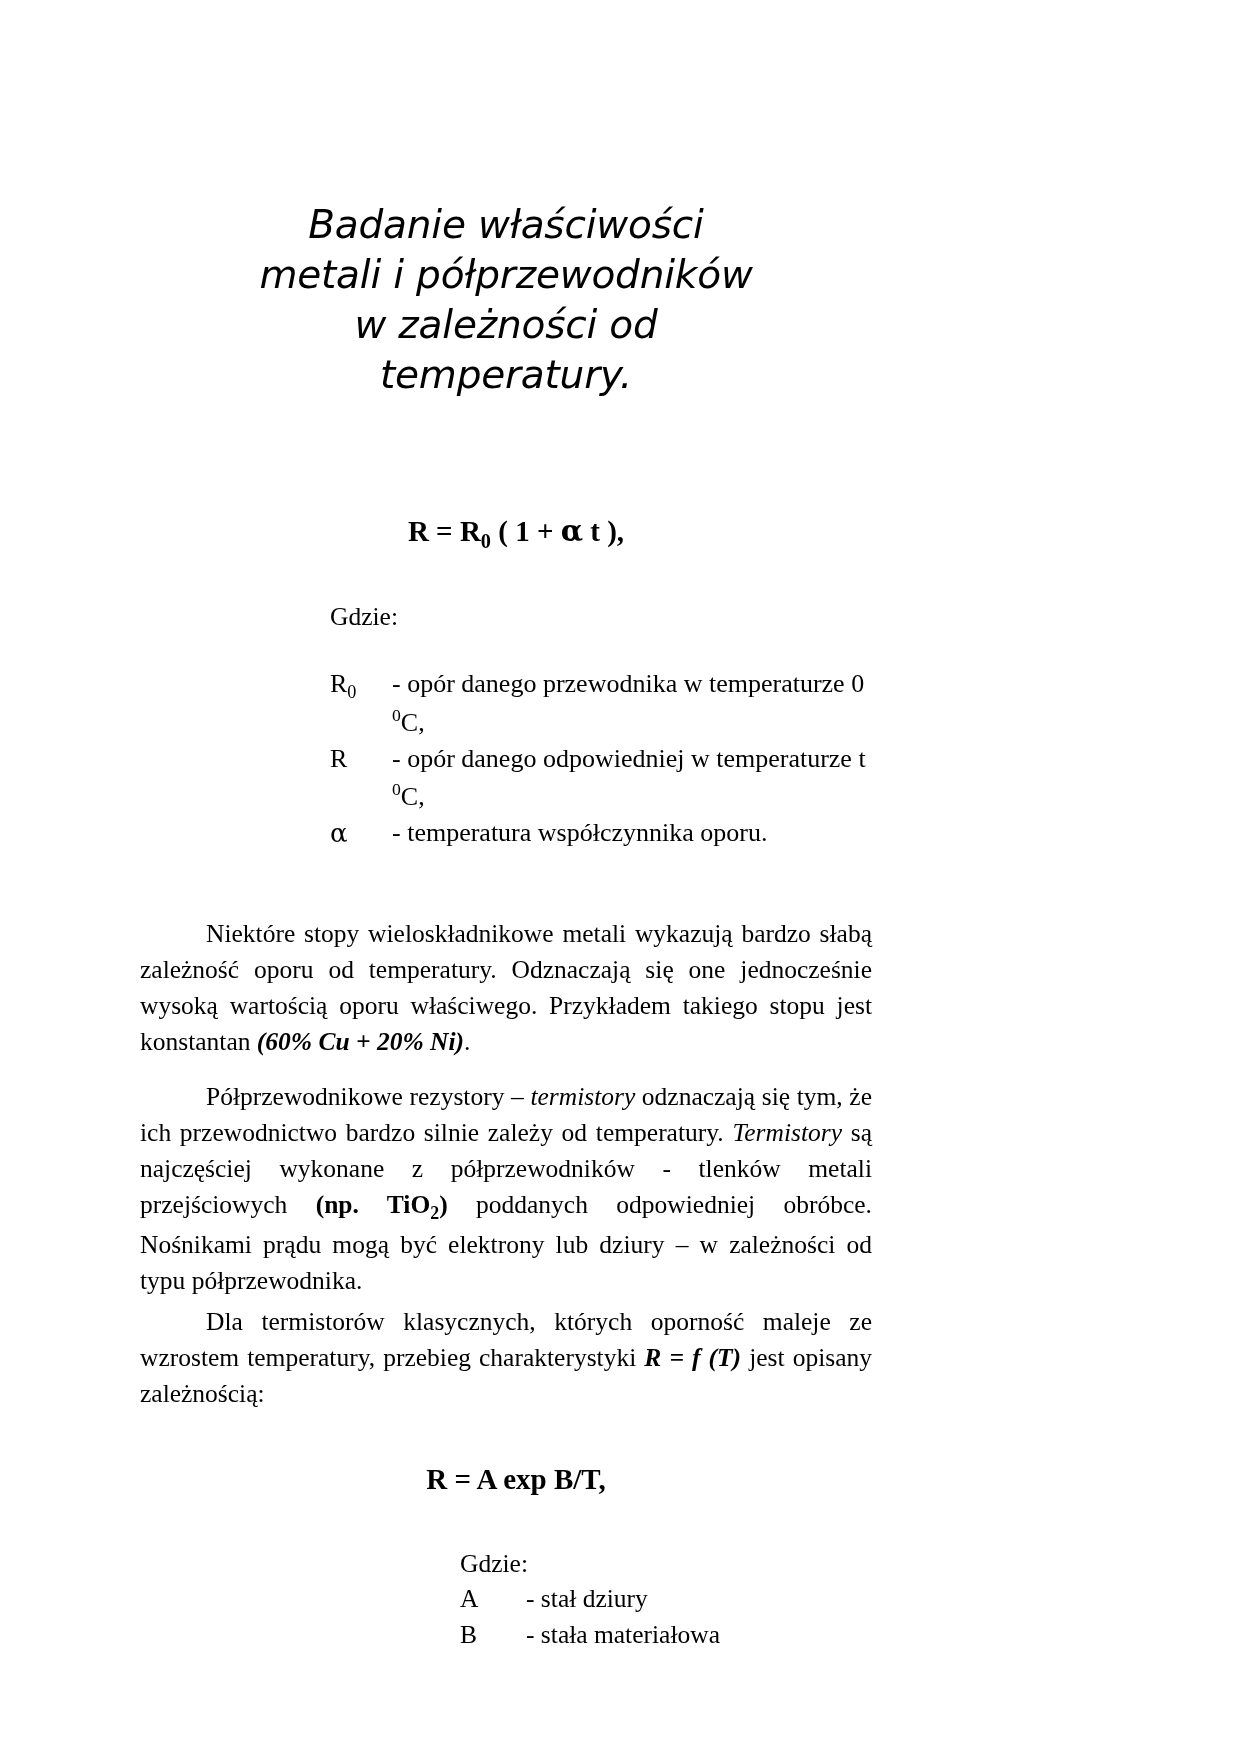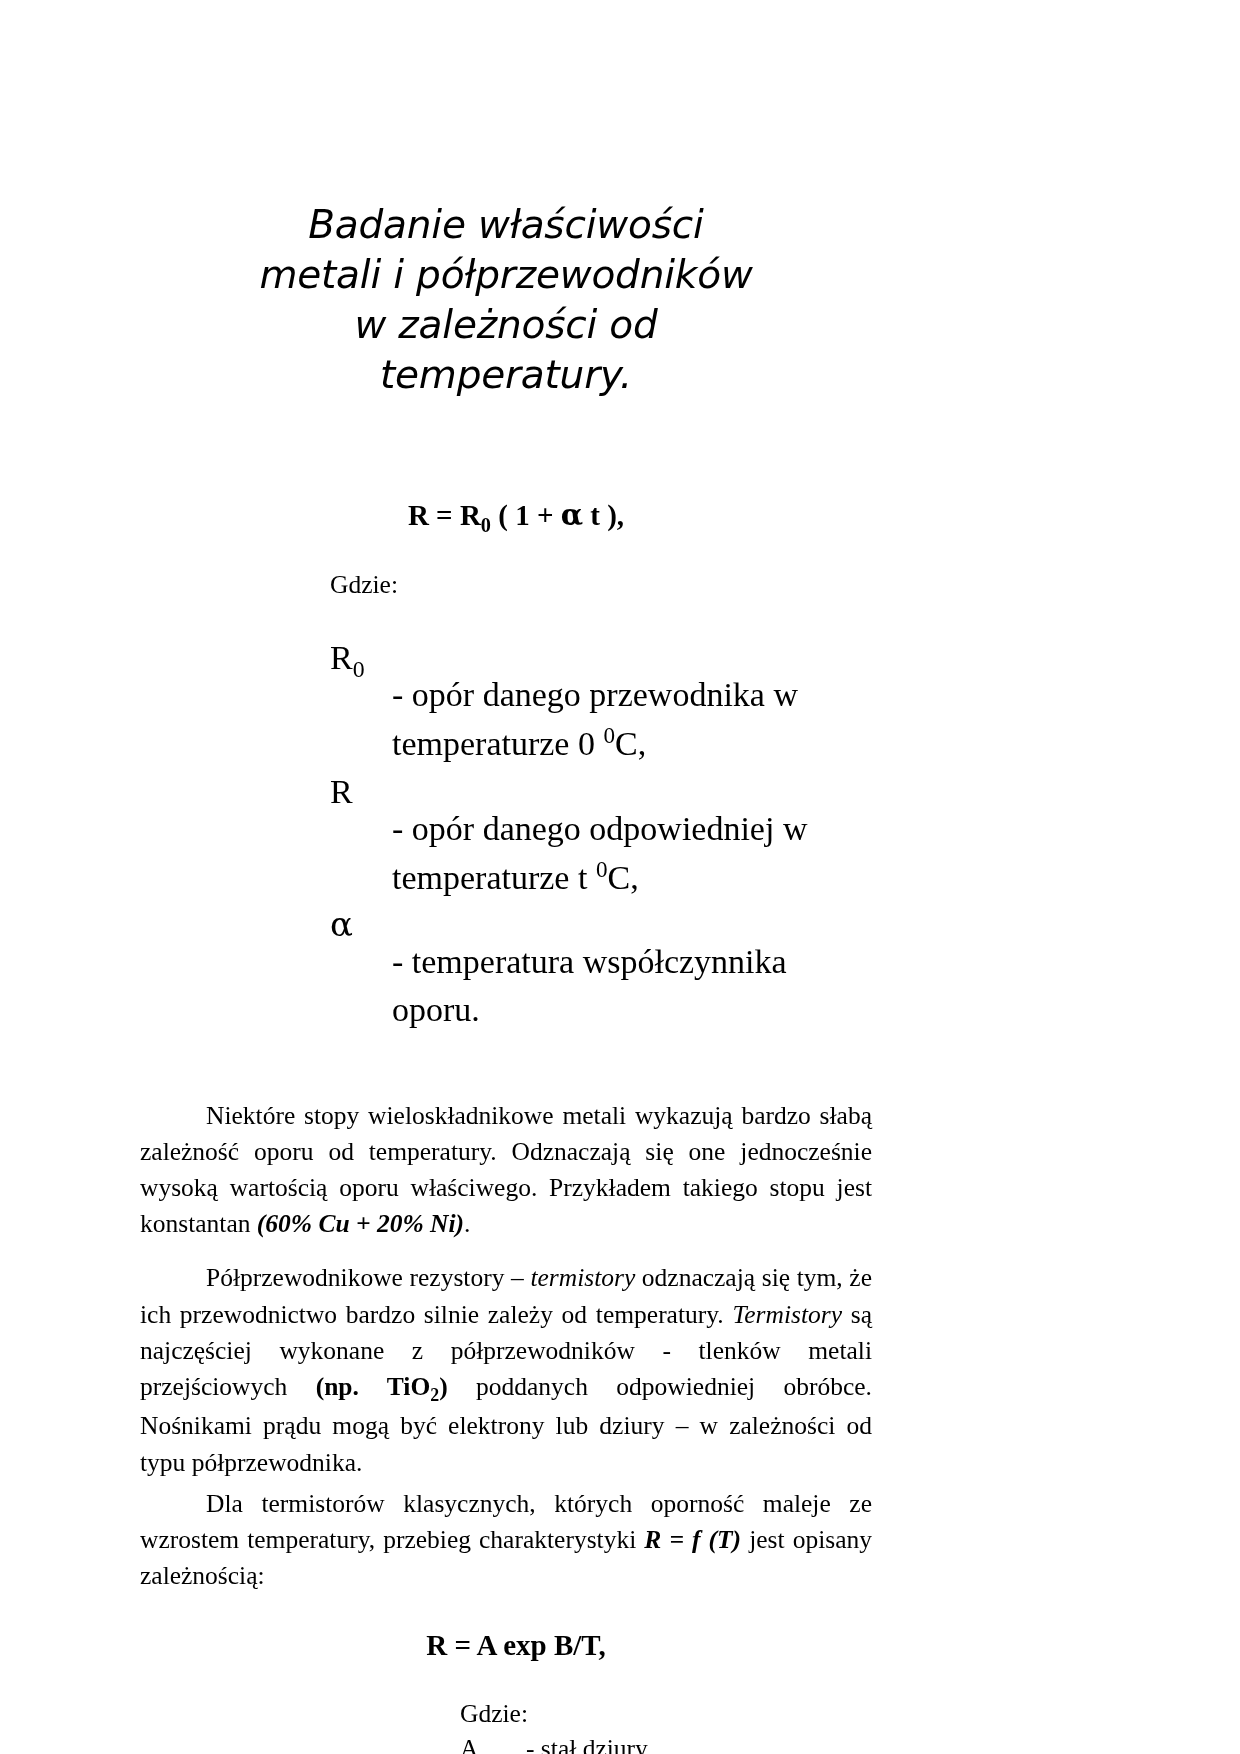--- a/index.html
+++ b/index.html
@@ -46,49 +46,49 @@
   p.para.tight {
     margin-top: 5px;
   }
   .gap-lg { height: 64px; }
   .gap-md { height: 34px; }
   .gap-sm { height: 18px; }
   .formula {
     font-weight: bold;
     font-size: 29px;
     text-align: center;
-    margin: 0;
+    margin: 16px;
     padding-left: 20px;
   }
   .formula .sub {
     font-size: 0.7em;
     vertical-align: sub;
   }
   .gdzie {
     font-size: 25.5px;
     margin: 0;
     padding-left: 190px;
   }
   .defs {
     padding-left: 190px;
-    font-size: 34px;
+    font-size: 26px;
     line-height: 1.4;
   }
   .defs .row {
     display: flex;
   }
   .defs .sym {
     width: 62px;
     flex: 0 0 62px;
   }
   .defs .sym .sub {
     font-size: 0.7em;
     vertical-align: sub;
   }
-  .defs .txt { flex: 1 1 auto; margin-top: 37px; }
+  .defs .txt { flex: 1 1 auto; }
   sup.deg {
     font-size: 0.68em;
     vertical-align: super;
   }
   .greek { font-family: "DejaVu Serif", serif; }
   .bi { font-weight: bold; font-style: italic; }
   .b { font-weight: bold; }
   .i { font-style: italic; margin-top: 21px; }
   .sub2 { font-size: 0.7em; vertical-align: sub; }
   .gdzie-2 {

